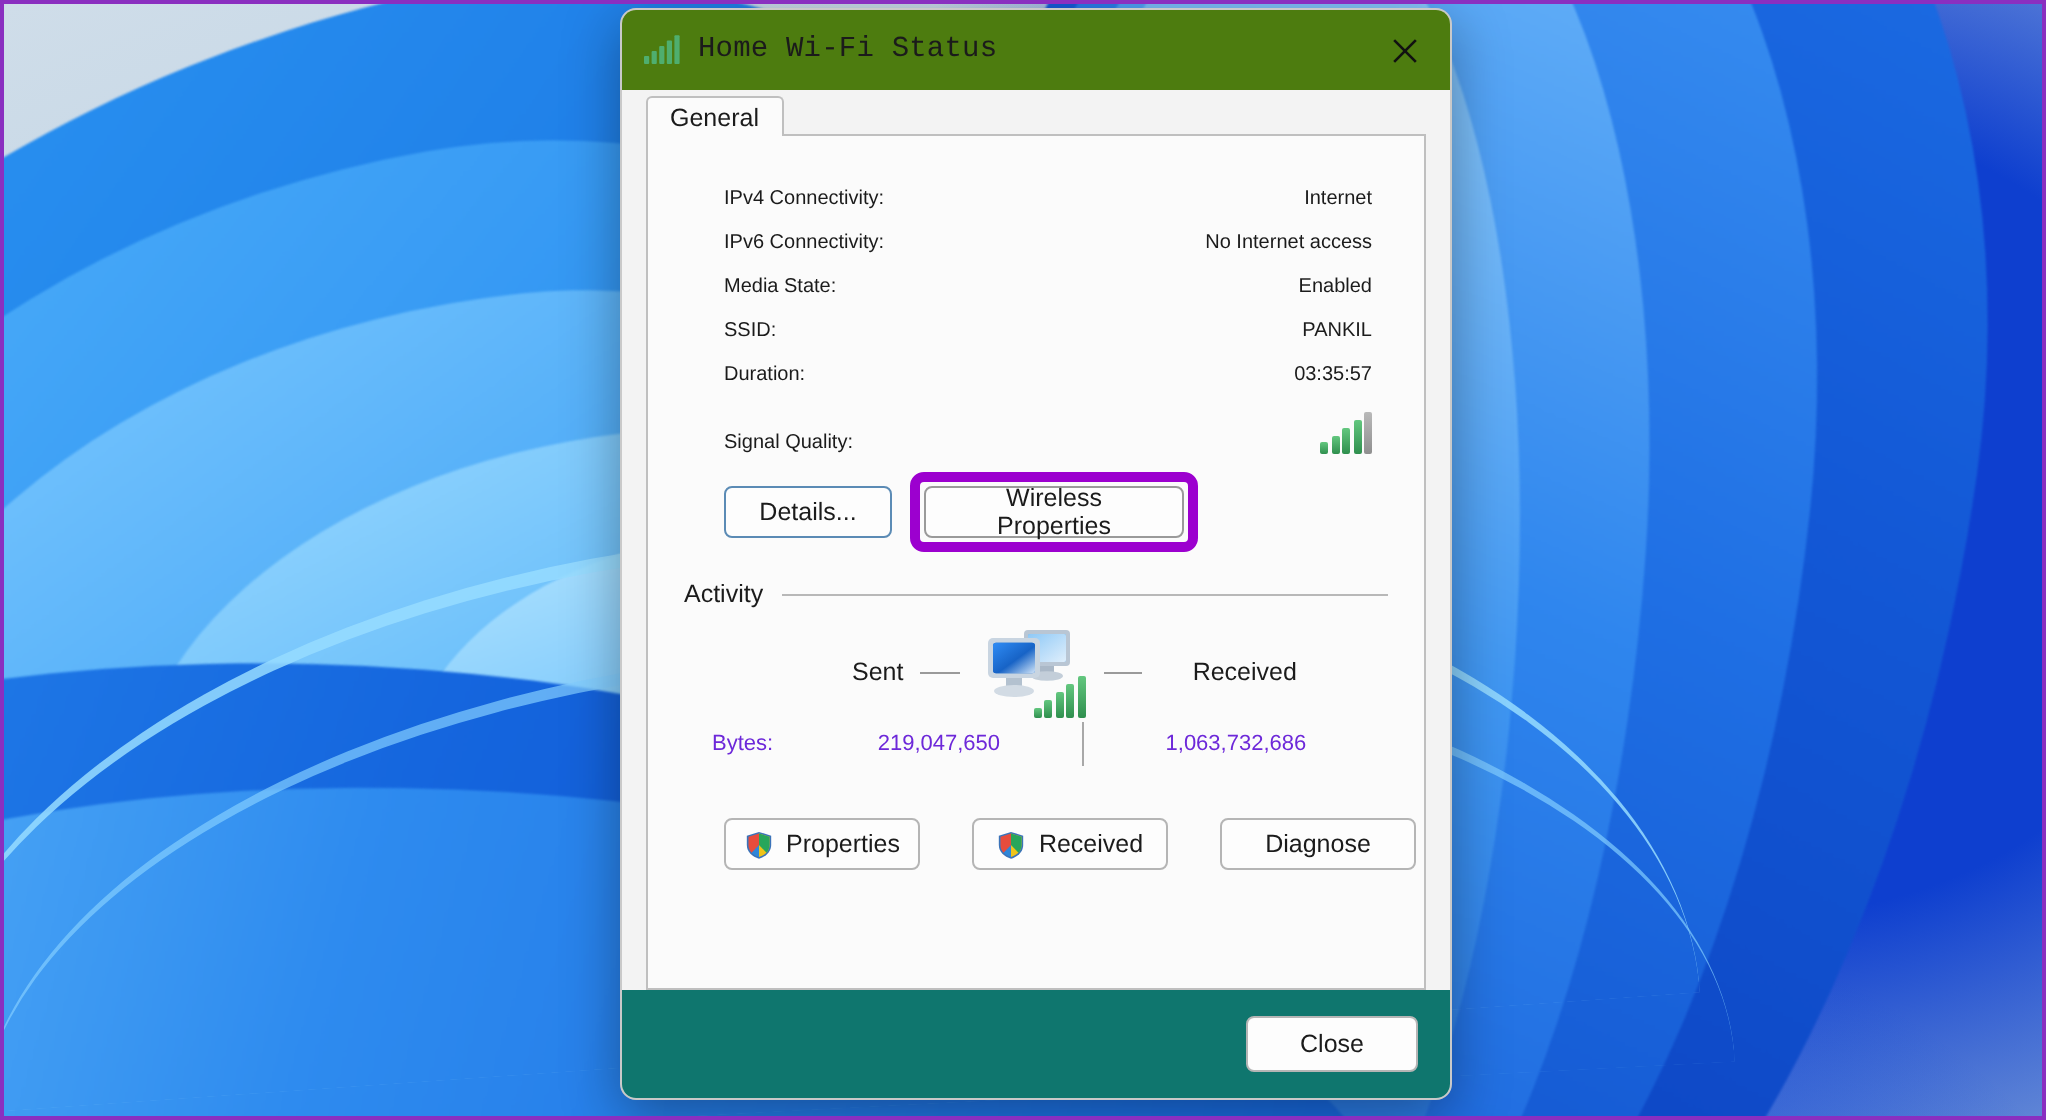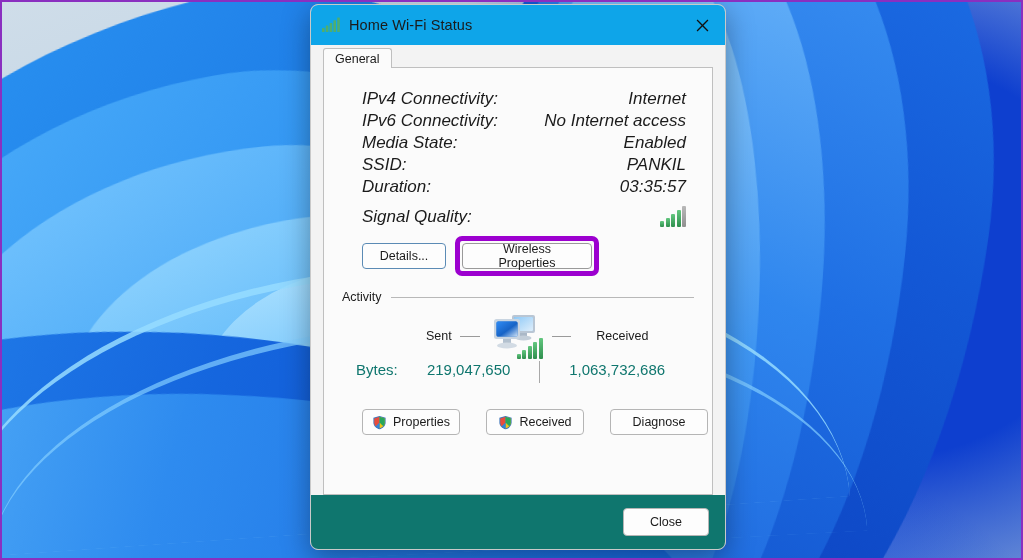--- a/index.html
+++ b/index.html
@@ -126,22 +126,23 @@
     flex-direction: column;
     overflow: hidden;
   }
 
   .titlebar {
     height: 40px;
     flex: 0 0 40px;
     display: flex;
     align-items: center;
     padding-left: 11px;
-    background: #0ea5e9;
+    background: #4d7c0f;
     position: relative;
+    font-family: Liberation Mono, monospace;
   }
   .title-icon { width: 18px; height: 16px; margin-right: 9px; flex: 0 0 18px; }
   .title-text {
     font-size: 14.5px;
     color: #1b1b1b;
     letter-spacing: .1px;
   }
   .close-btn {
     position: absolute;
     right: 0; top: 0;
@@ -195,24 +196,23 @@
     background: #b8b8b8;
     margin-left: 9px;
   }
 
   
   .kv-list { padding: 6px 8px 0 20px; }
   .kv {
     display: flex;
     justify-content: space-between;
     align-items: center;
-    font-size: 17px;
+    font-size: 10px;
     color: #1b1b1b;
     height: 22px;
-    font-style: italic;
   }
   .kv .k { text-align: left; }
   .kv .v { text-align: right; }
   .kv.signal { height: 30px; align-items: flex-end; padding-bottom: 1px; }
 
   .bars { display: inline-flex; align-items: flex-end; gap: 1.5px; height: 20px; }
   .bars i { display: block; width: 4px; border-radius: 1px; }
   .bars i.on { background: linear-gradient(180deg,#63c77f,#2f8f4e); }
   .bars i.off { background: linear-gradient(180deg,#b9b9b9,#8f8f8f); }
 
@@ -260,22 +260,23 @@
   }
   .act-head .lbl-sent { width: 155px; text-align: right; }
   .act-head .lbl-recv { width: 155px; text-align: left; padding-left: 17px; }
   .dash { width: 28px; height: 1px; background: #9a9a9a; margin: 0 8px; }
 
   .pc-icon { width: 56px; height: 50px; position: relative; flex: 0 0 56px; margin: -16px 0 -12px 0; }
   .pc-icon .bars { position: absolute; right: 1px; bottom: 0; height: 22px; }
 
   .act-bytes {
     display: flex;
-    font-size: 15px;
-    color: #0f766e;
+    align-items: center;
+    font-size: 11px;
+    color: #6d28d9;
     padding-top: 14px;
   }
   .act-bytes .k { width: 56px; text-align: left; padding-left: 14px; }
   .act-bytes .sent-val { flex: 1 1 auto; text-align: center; }
   .act-bytes .sep { width: 1px; height: 22px; background: #a8a8a8; }
   .act-bytes .recv-val { flex: 1 1 auto; text-align: center; }
 
   
   .bottom-btns {
     display: flex;

